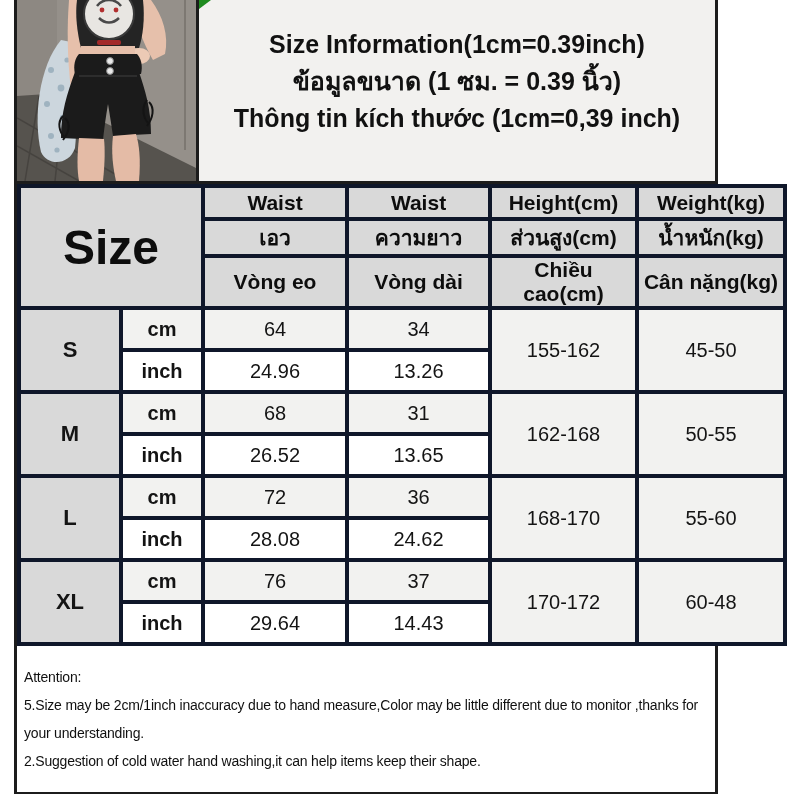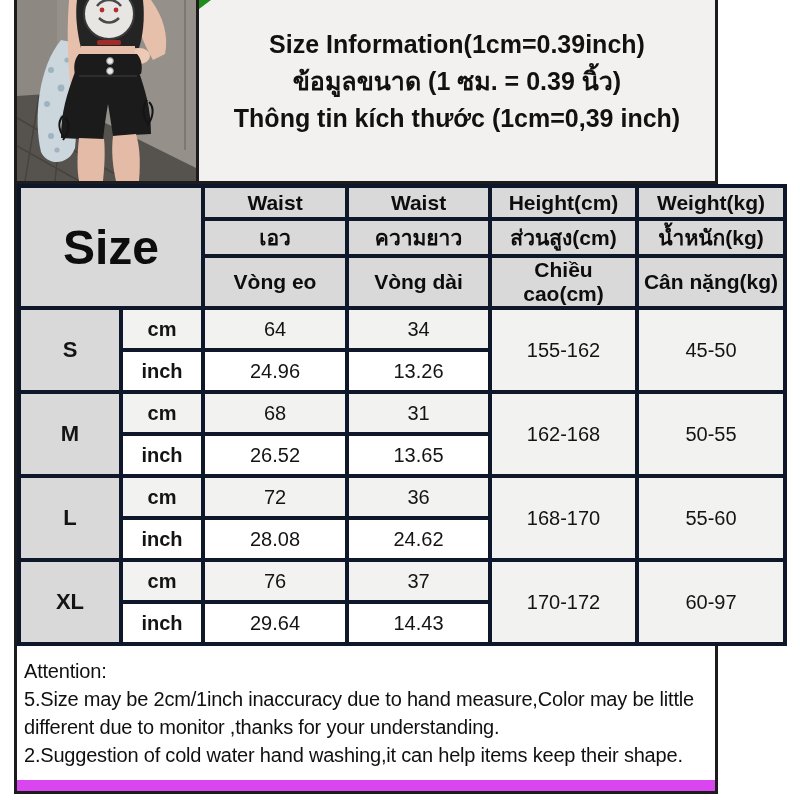--- a/index.html
+++ b/index.html
@@ -29,21 +29,21 @@
   .cell-gray { background:#d9d9d9; }
   .cell-light { background:#f2f2f0; }
   .cell-white { background:#ffffff;margin-top:40px; }
   .size-big { font-size:48px; font-weight:bold; color:#0d0d0d; }
   .hdr-txt { font-size:21px; font-weight:bold; color:#0d0d0d; }
   .size-letter { font-size:22px; font-weight:bold; }
   .unit-txt { font-size:20px; font-weight:bold; }
   .val-txt { font-size:20px; font-weight:normal; }
 
   
-  .attention { padding:11px 7px; font-size:20px; line-height:28px;
+  .attention { padding:17px 7px; font-size:14px; line-height:28px;
     letter-spacing:-0.2px; color:#101010; background:#fff; }
 </style>
 </head>
 <body>
 
 <div class="frame">
 
   <div class="top-section">
 
     <div class="photo-wrap">
@@ -183,21 +183,21 @@
         <td class="cell-white val-txt">28.08</td>
         <td class="cell-white val-txt">24.62</td>
       </tr>
 
       <tr class="body-row">
         <td class="cell-gray size-letter" rowspan="2">XL</td>
         <td class="cell-light unit-txt">cm</td>
         <td class="cell-light val-txt">76</td>
         <td class="cell-light val-txt">37</td>
         <td class="cell-light val-txt" rowspan="2">170-172</td>
-        <td class="cell-light val-txt" rowspan="2">60-97</td>
+        <td class="cell-light val-txt" rowspan="2">60-48</td>
       </tr>
       <tr class="body-row">
         <td class="cell-white unit-txt">inch</td>
         <td class="cell-white val-txt">29.64</td>
         <td class="cell-white val-txt">14.43</td>
       </tr>
     </tbody>
   </table>
 
   <div class="attention">

